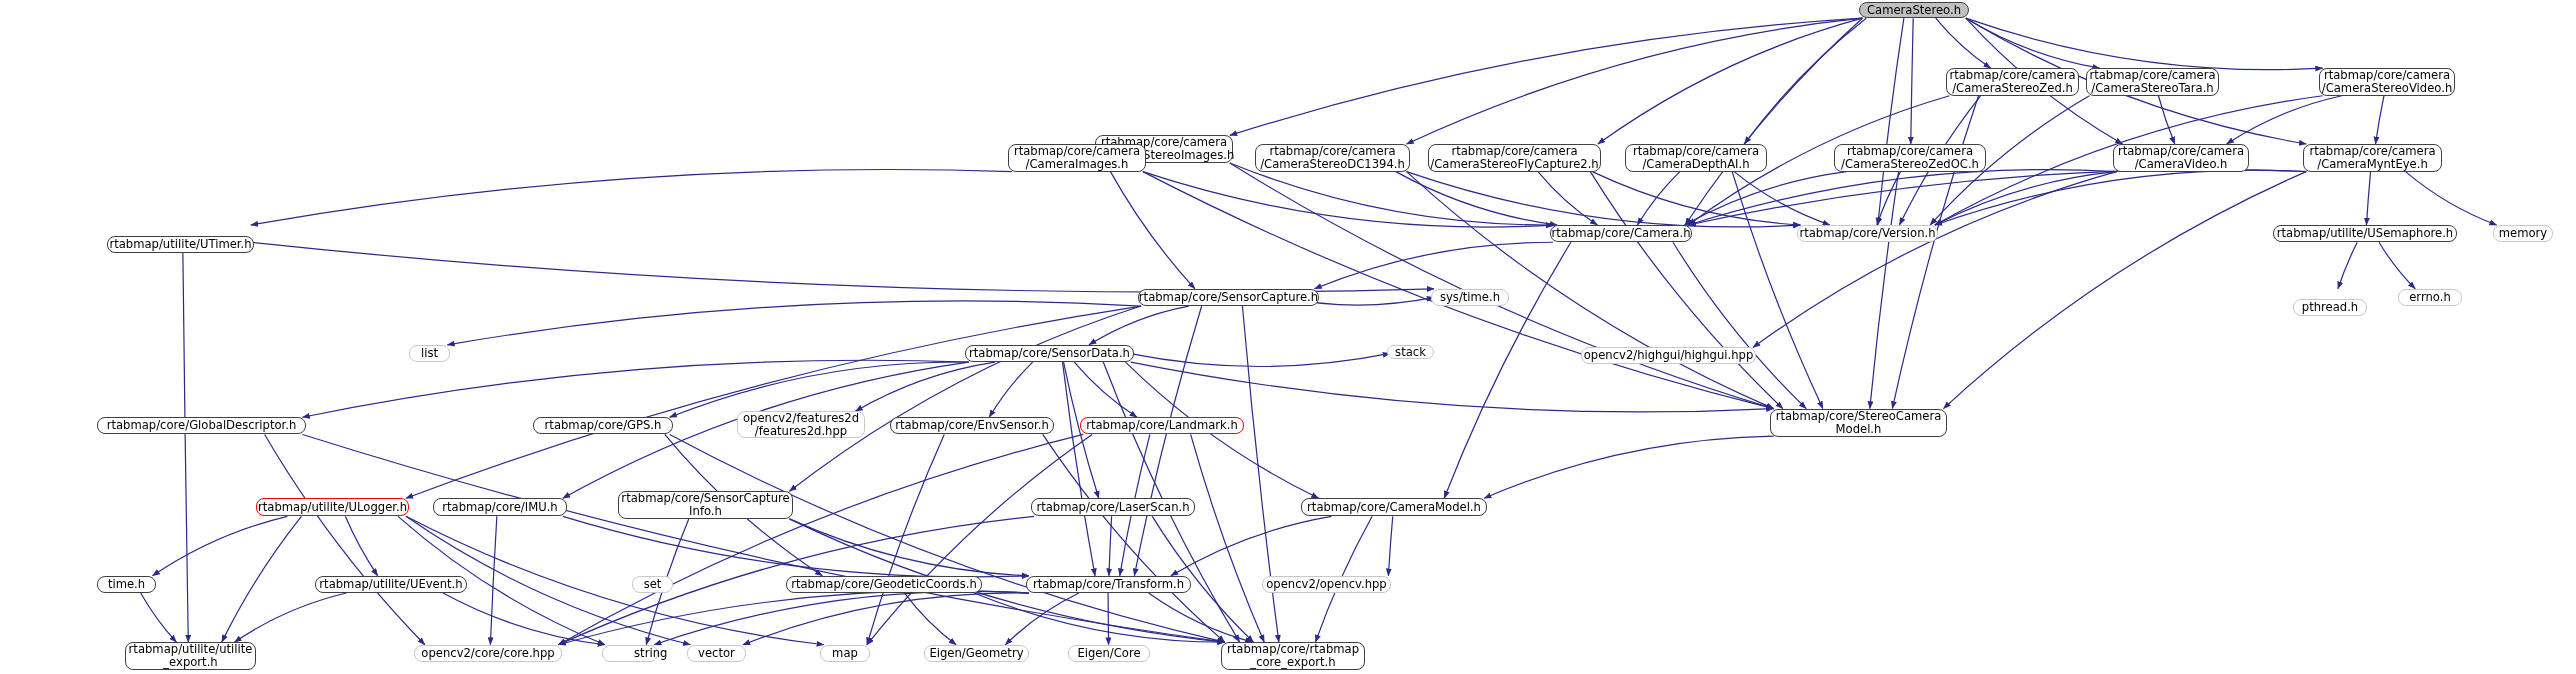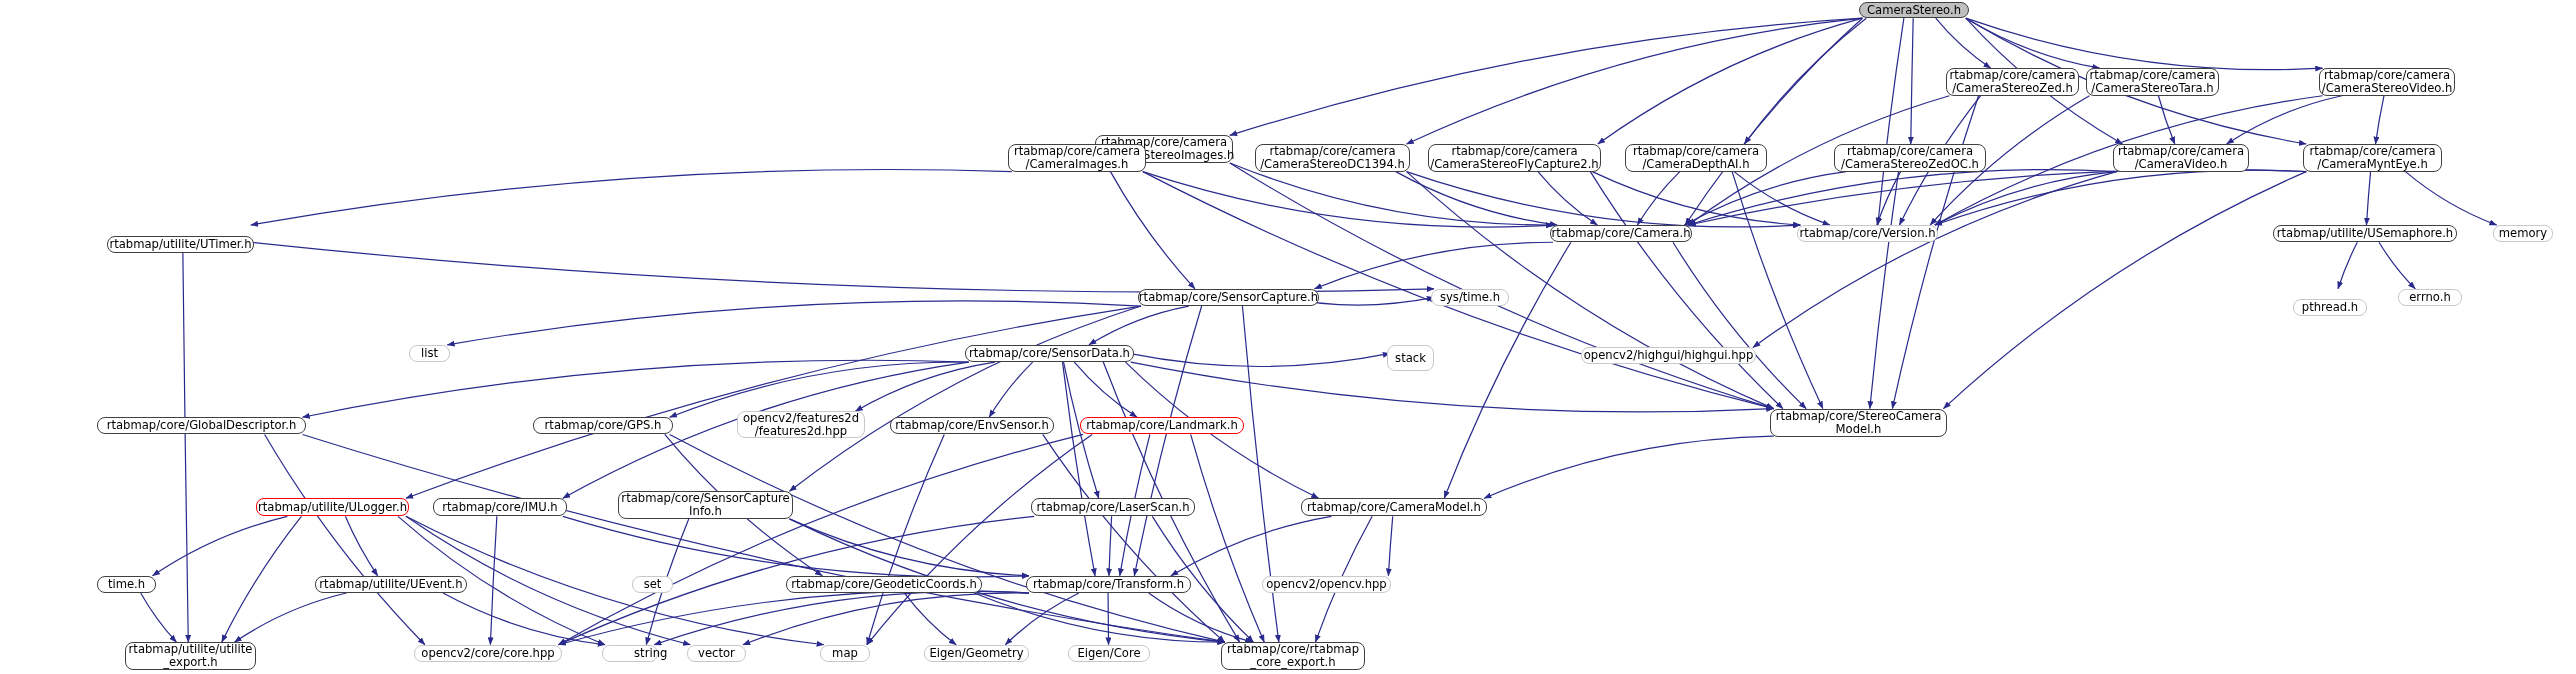--- a/index.html
+++ b/index.html
@@ -189,21 +189,21 @@
     <div class="node n-solid" style="left: 1550px; top: 225px; width: 142px; height: 17px;">rtabmap/core/Camera.h</div>
     <div class="node n-ext" style="left: 1797px; top: 225px; width: 141px; height: 17px; text-align: right;">rtabmap/core/Version.h</div>
     <div class="node n-solid" style="left: 2273px; top: 225px; width: 184px; height: 17px;">rtabmap/utilite/USemaphore.h</div>
     <div class="node n-ext" style="left: 2493px; top: 225px; width: 60px; height: 17px;">memory</div>
     <div class="node n-solid" style="left: 1138px; top: 289px; width: 181px; height: 17px;">rtabmap/core/SensorCapture.h</div>
     <div class="node n-ext" style="left: 1431px; top: 289px; width: 78px; height: 17px;">sys/time.h</div>
     <div class="node n-ext" style="left: 2293px; top: 299px; width: 74px; height: 17px;">pthread.h</div>
     <div class="node n-ext" style="left: 2398px; top: 289px; width: 64px; height: 17px;">errno.h</div>
     <div class="node n-ext" style="left: 409px; top: 345px; width: 41px; height: 17px;">list</div>
     <div class="node n-solid" style="left: 965px; top: 345px; width: 169px; height: 17px;">rtabmap/core/SensorData.h</div>
-    <div class="node n-ext" style="left: 1387px; top: 345px; width: 47px; height: 26px;">stack</div>
+    <div class="node n-ext" style="left: 1387px; top: 345px; width: 47px; height: 14px;">stack</div>
     <div class="node n-ext" style="left: 1581px; top: 347px; width: 175px; height: 17px;">opencv2/highgui/highgui.hpp</div>
     <div class="node n-solid" style="left: 97px; top: 417px; width: 209px; height: 17px;">rtabmap/core/GlobalDescriptor.h</div>
     <div class="node n-solid" style="left: 533px; top: 417px; width: 140px; height: 17px;">rtabmap/core/GPS.h</div>
     <div class="node n-ext" style="left: 737px; top: 411px; width: 128px; height: 27px;">opencv2/features2d
 /features2d.hpp</div>
     <div class="node n-solid" style="left: 890px; top: 417px; width: 164px; height: 17px;">rtabmap/core/EnvSensor.h</div>
     <div class="node n-red" style="left: 1080px; top: 417px; width: 164px; height: 17px;">rtabmap/core/Landmark.h</div>
     <div class="node n-solid" style="left: 1770px; top: 409px; width: 177px; height: 27.6px;">rtabmap/core/StereoCamera
 Model.h</div>
     <div class="node n-red" style="left: 256px; top: 498px; width: 153px; height: 18px;">rtabmap/utilite/ULogger.h</div>

